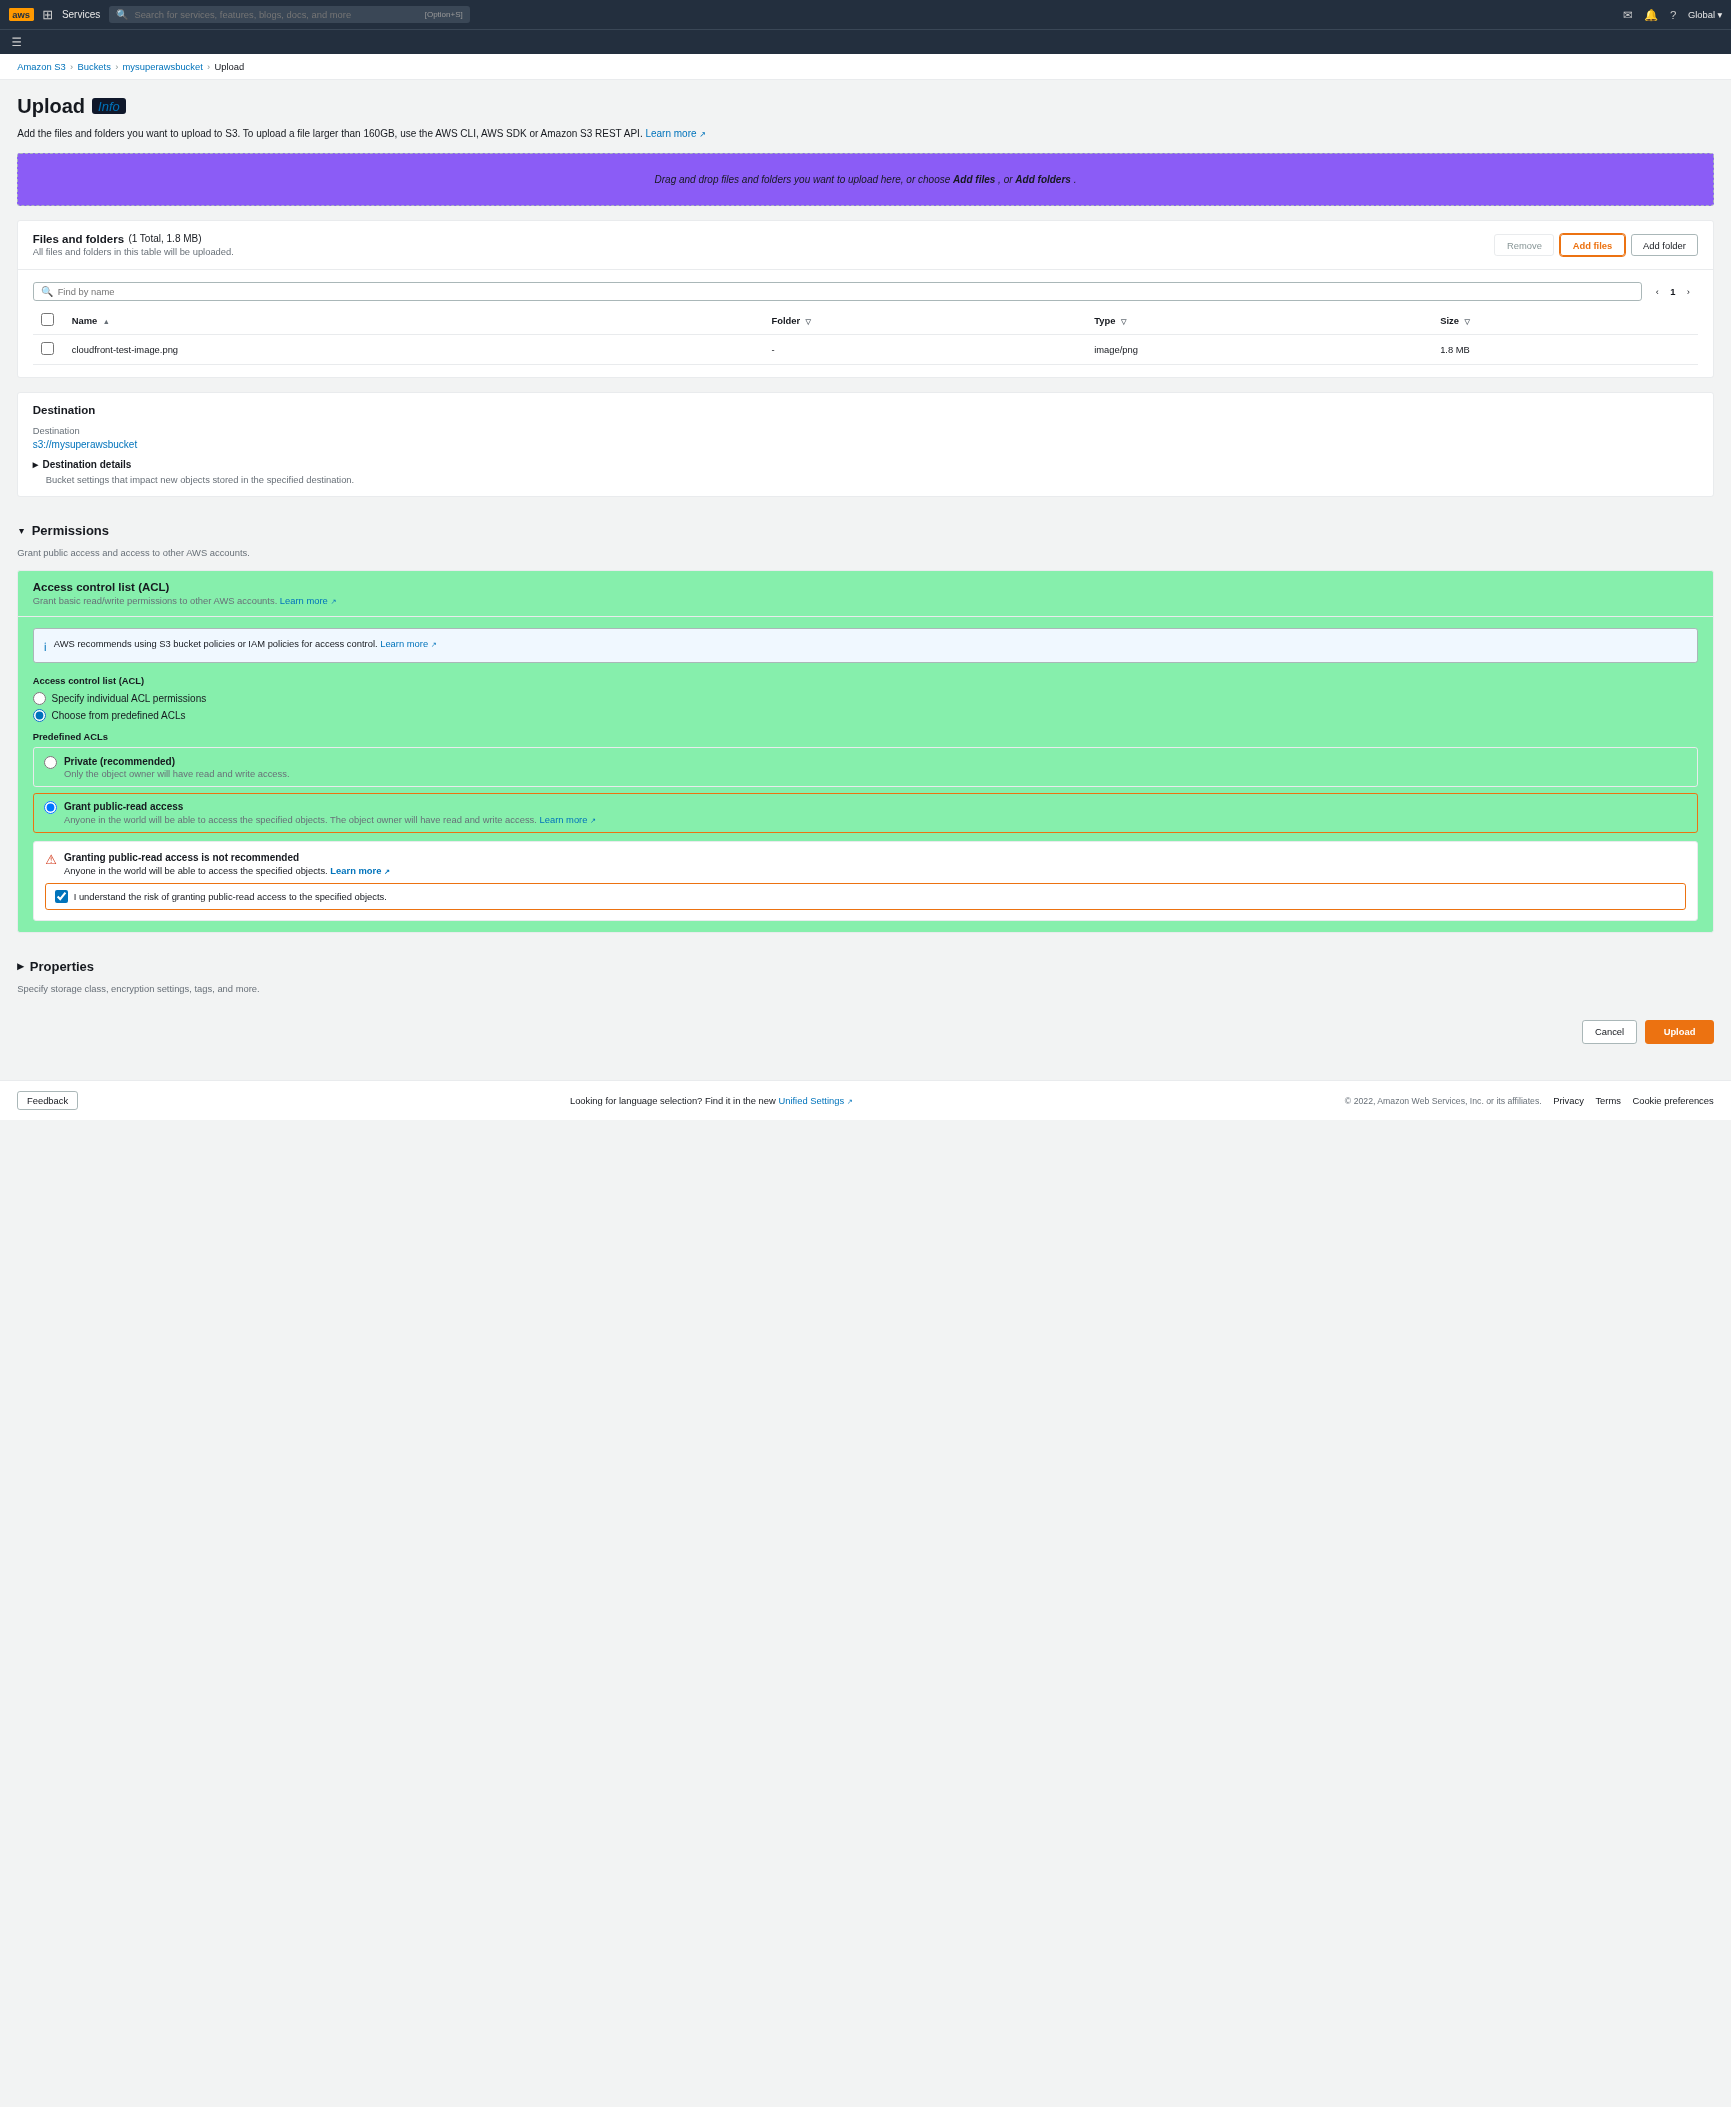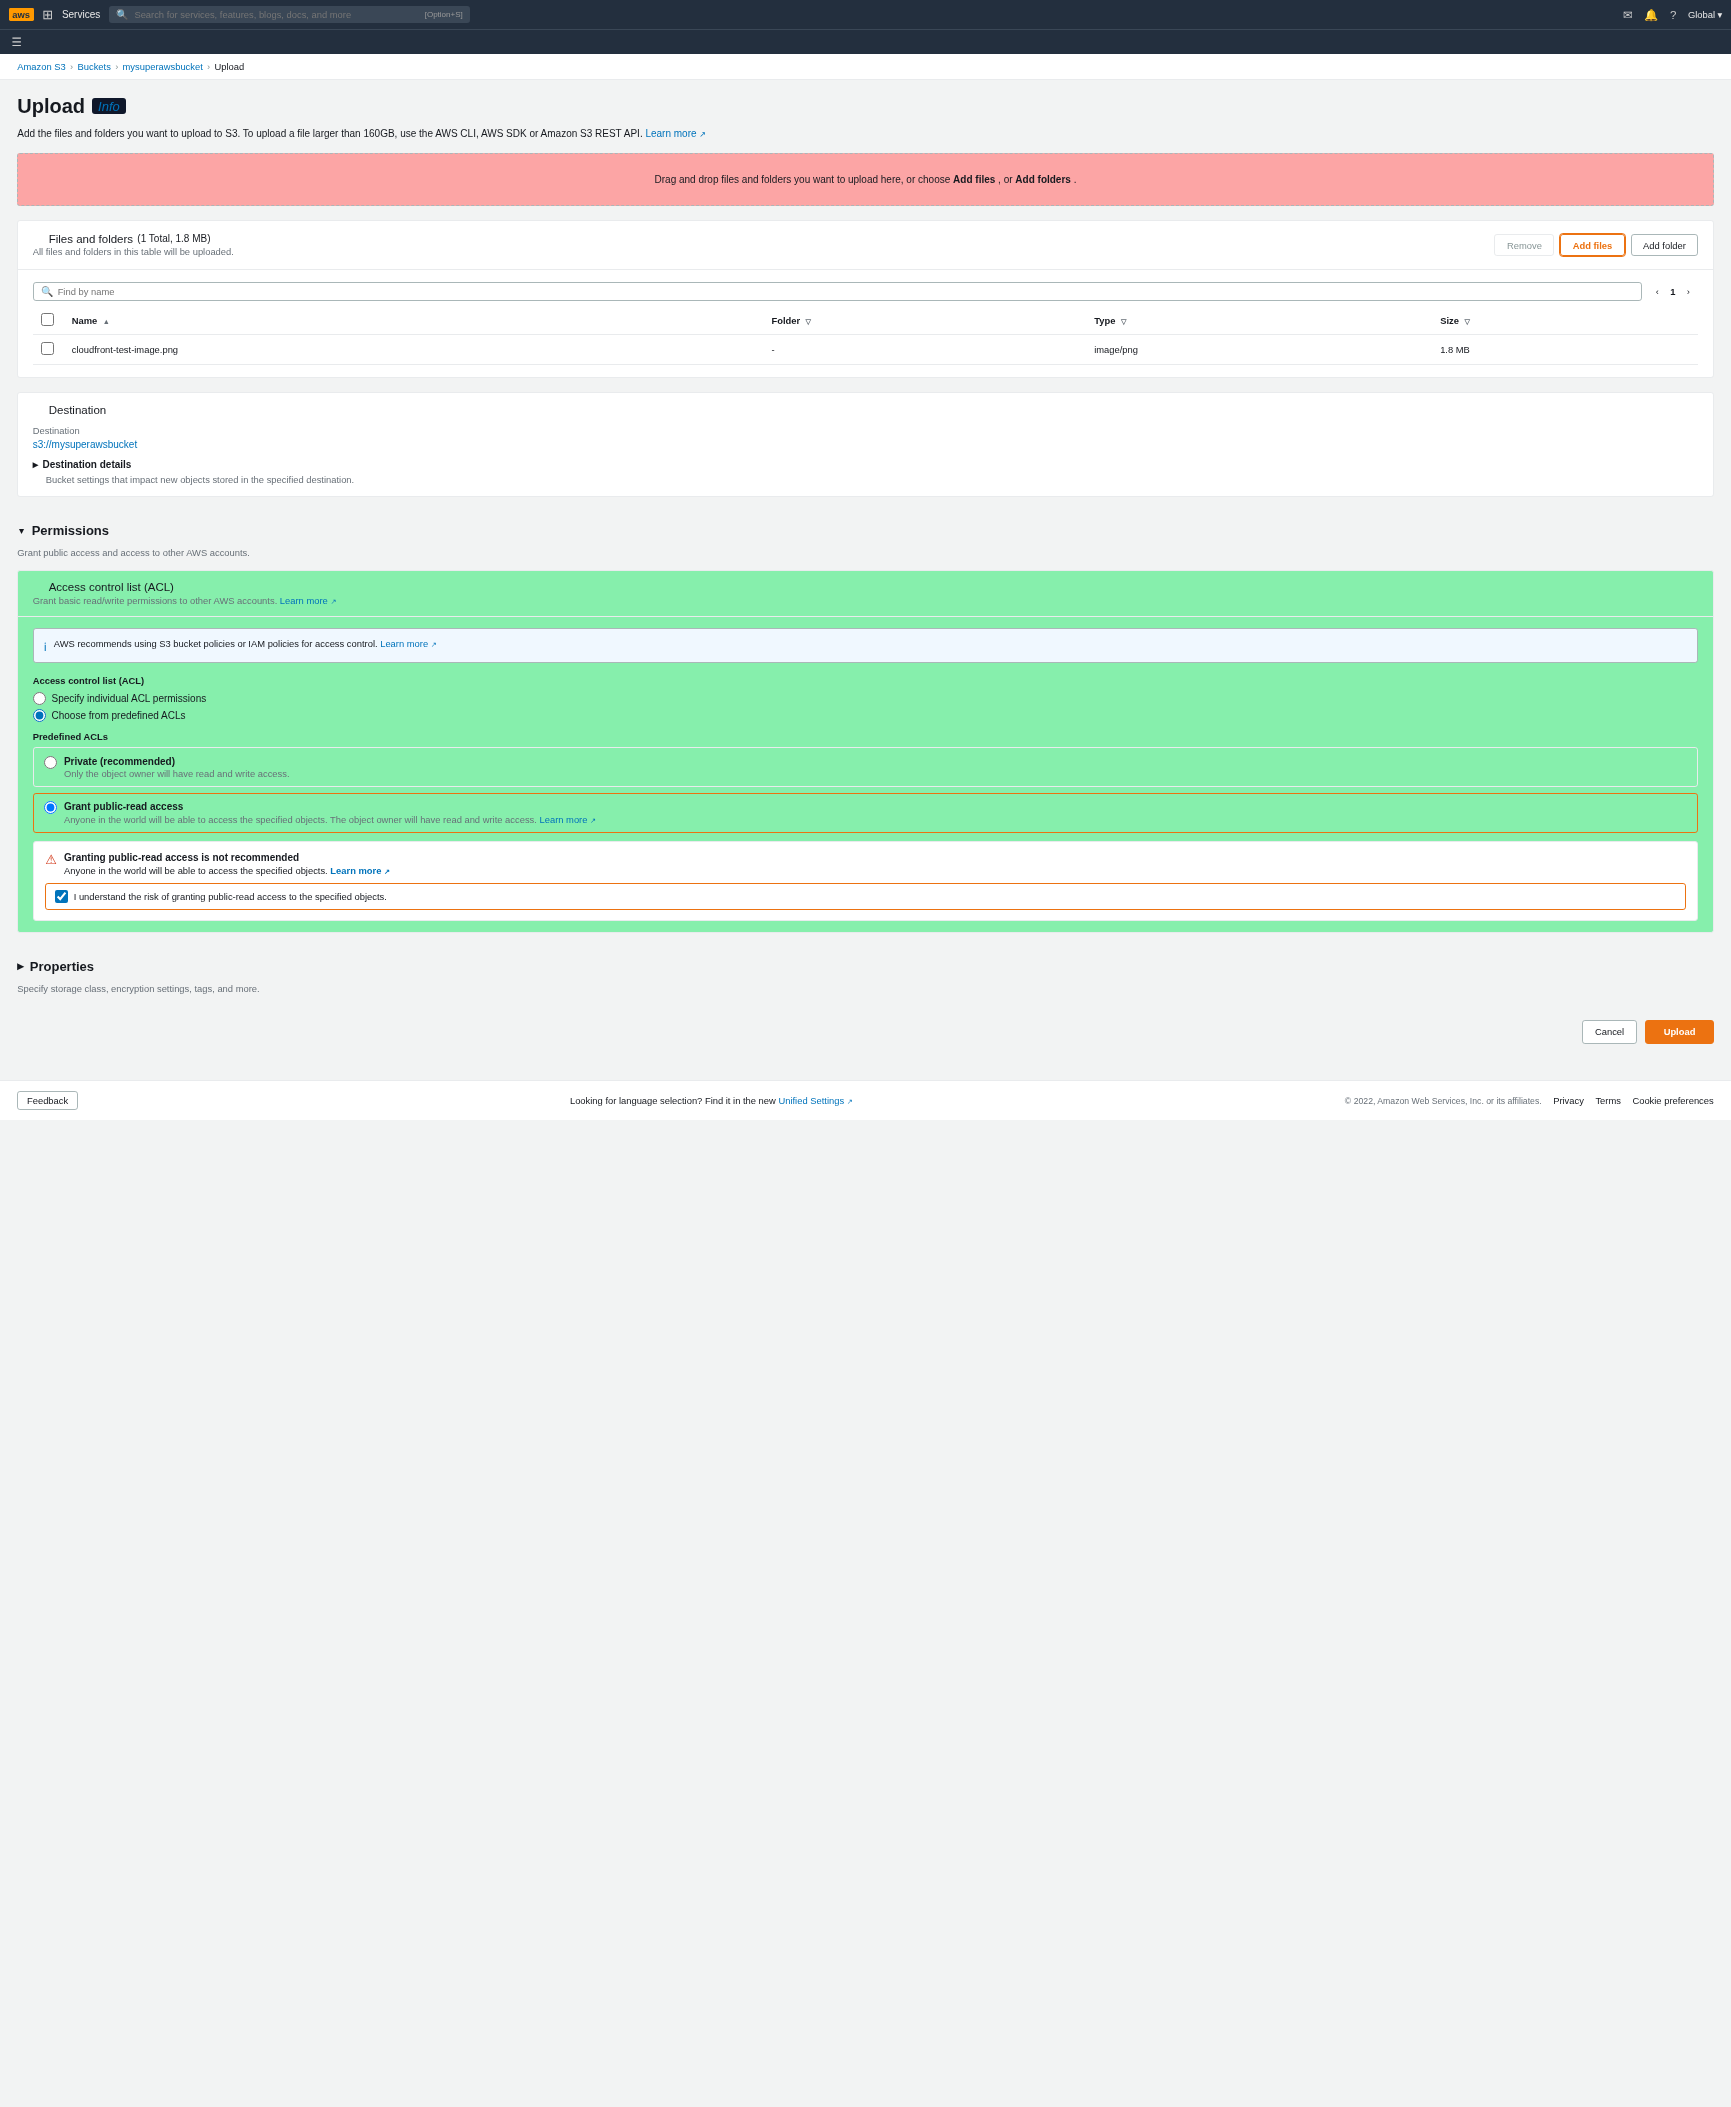--- a/index.html
+++ b/index.html
@@ -67,42 +67,43 @@
     .page-description { font-size: 10px; color: #16191f; margin-bottom: 11.5px; line-height: 1.5; }
     .page-description a { color: #0073bb; text-decoration: none; cursor: pointer; }
     .learn-more-icon { font-size: 8px; }
 
     
     .drop-zone {
       border: 1.4px dashed #aab7b8;
       border-radius: 2.9px;
       padding: 20px;
       text-align: center;
-      background: #fca5a5;
+      background: #8b5cf6;
       margin-bottom: 14.4px;
       font-size: 10px;
       color: #16191f;
+      font-style: italic;
     }
     .drop-zone strong { font-weight: 700; }
 
     
     .section-card {
       background: #fff;
       border: 0.7px solid #e9ebed;
       border-radius: 2.9px;
       margin-bottom: 14.4px;
     }
     .section-card-header {
       padding: 11.5px 14.4px;
       border-bottom: 0.7px solid #e9ebed;
       display: flex;
       align-items: center;
       justify-content: space-between;
     }
-    .section-title { font-size: 11.5px; font-weight: 400; color: #16191f; margin-left: 16px; }
+    .section-title { font-size: 11.5px; font-weight: 700; color: #16191f; }
     .section-subtitle { font-size: 9.4px; color: #687078; margin-top: 1.4px; }
     .section-card-body { padding: 11.5px 14.4px; }
 
     
     .files-toolbar { display: flex; align-items: center; gap: 5.8px; }
     .btn { 
       padding: 4.3px 11.5px; border-radius: 2.9px; font-size: 9.4px; cursor: pointer;
       border: 0.7px solid #aab7b8; background: #fff; color: #16191f;
     }
     .btn-primary {

